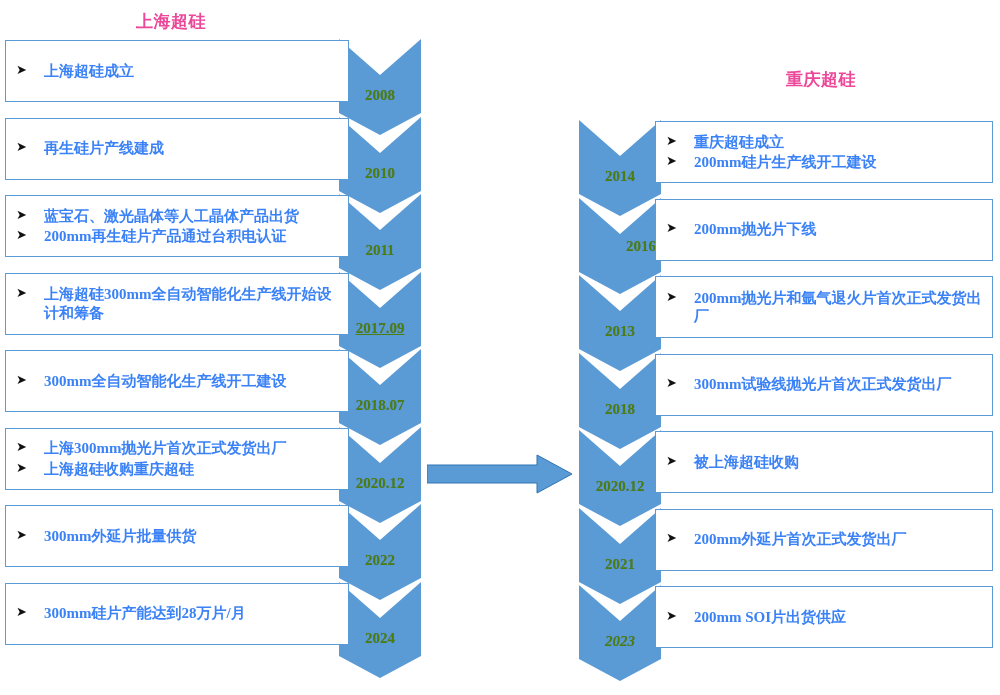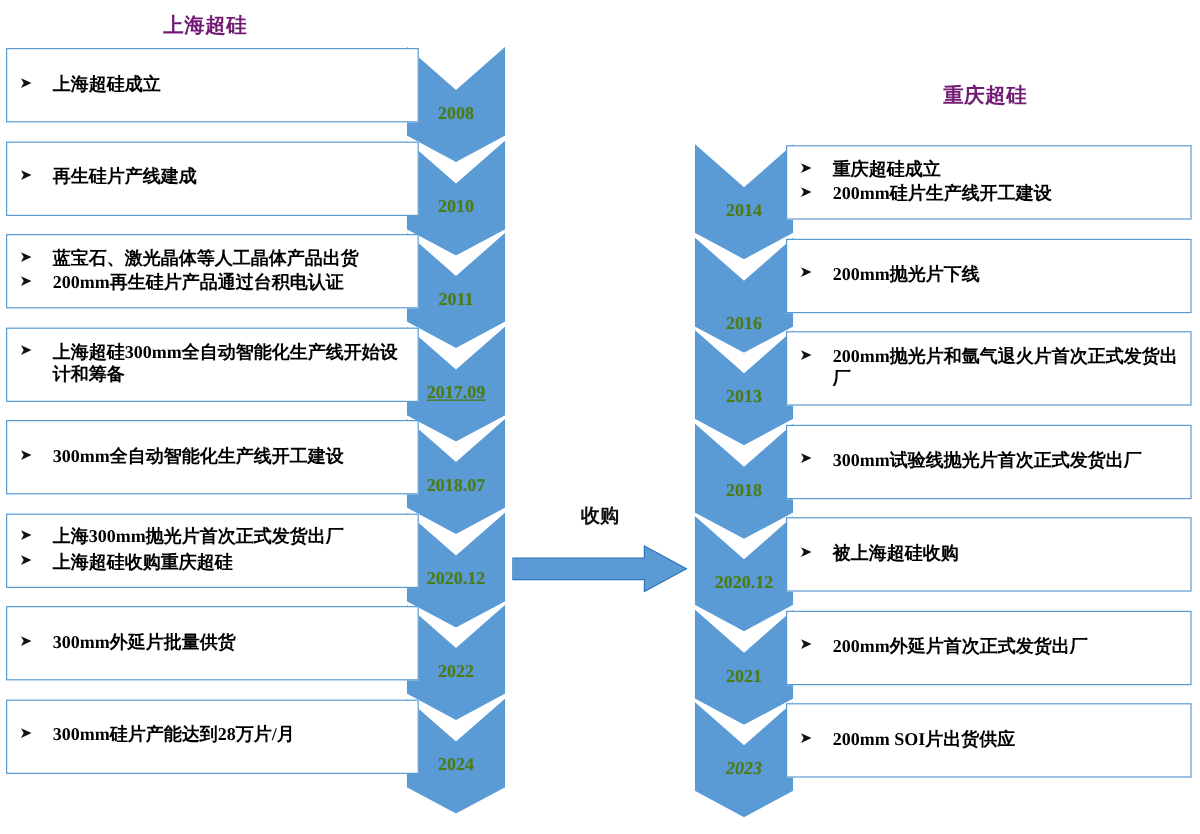--- a/index.html
+++ b/index.html
@@ -17,21 +17,21 @@
     background: #ffffff;
     overflow: hidden;
   }
 
   
   .col-title {
     position: absolute;
     font-family: "Liberation Serif", "DejaVu Serif", serif;
     font-weight: bold;
     font-size: 17px;
-    color: #701a75;
+    color: #ec4899;
     letter-spacing: 0.5px;
     white-space: nowrap;
   }
   #title-left  { left: 136px; top: 10px; }
   #title-right { left: 786px; top: 68px; }
 
   
   .tbox {
     position: absolute;
     box-sizing: border-box;
@@ -56,21 +56,21 @@
     font-size: 13px;
     line-height: 1.22;
     text-align: left;
     font-family: "DejaVu Sans", sans-serif;
   }
   .ttext {
     flex: 1 1 auto;
     font-family: "Liberation Serif", "DejaVu Serif", serif;
     font-weight: bold;
     font-size: 15px;
-    color: #000000;
+    color: #3b82f6;
     letter-spacing: 0px;
   }
 
   
   .chev {
     position: absolute;
     z-index: 2;
   }
   .chev svg { display: block; }
   .chev-label {
@@ -239,21 +239,21 @@
         </div>
         <div class="tline">
           <span class="bullet">➤</span>
           <span class="ttext">200mm硅片生产线开工建设</span>
         </div>
       </div>
       <div class="chev" style="left: 579px; top: 197.5px; width: 82px; height: 96px;">
         <svg width="82" height="96" viewBox="0 0 82 96">
           <polygon points="0,0 41,36 82,0 82,74 41,96 0,74" fill="#5B9BD5"></polygon>
         </svg>
-        <div class="chev-label" style="top: 64px;">2016</div>
+        <div class="chev-label" style="top: 40px; margin-left: 21px;">2016</div>
       </div>
       <div class="tbox" style="left: 655px; top: 198.5px; width: 338px; height: 62px;">
         <div class="tline">
           <span class="bullet">➤</span>
           <span class="ttext">200mm抛光片下线</span>
         </div>
       </div>
       <div class="chev" style="left: 579px; top: 275px; width: 82px; height: 96px;">
         <svg width="82" height="96" viewBox="0 0 82 96">
           <polygon points="0,0 41,36 82,0 82,74 41,96 0,74" fill="#5B9BD5"></polygon>
@@ -310,19 +310,18 @@
       </div>
       <div class="tbox" style="left: 655px; top: 586px; width: 338px; height: 62px;">
         <div class="tline">
           <span class="bullet">➤</span>
           <span class="ttext">200mm SOI片出货供应</span>
         </div>
       </div>
     </div>
 
   <div id="acq-group">
-    <div id="acq-label">收购</div>
     <svg id="acq-arrow" width="146" height="40" viewBox="0 0 146 40">
       <polygon points="0,11 110,11 110,1 145,20 110,39 110,29 0,29" fill="#5B9BD5" stroke="#2E75B6" stroke-width="1"></polygon>
     </svg>
   </div>
 
 </div>
 
 </body></html>

